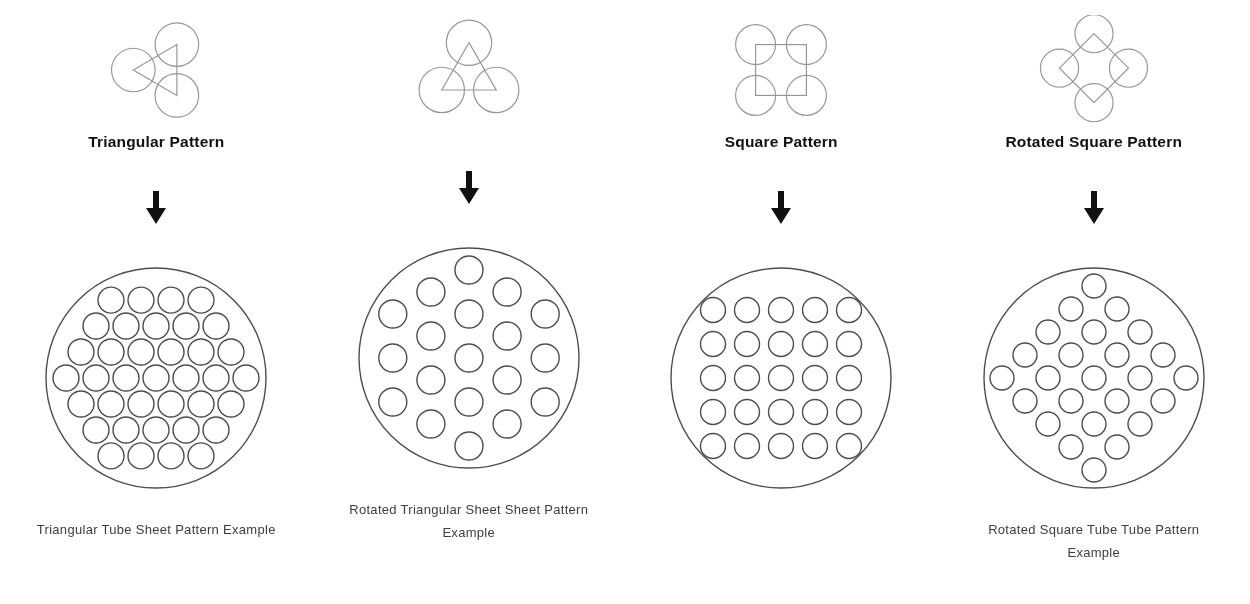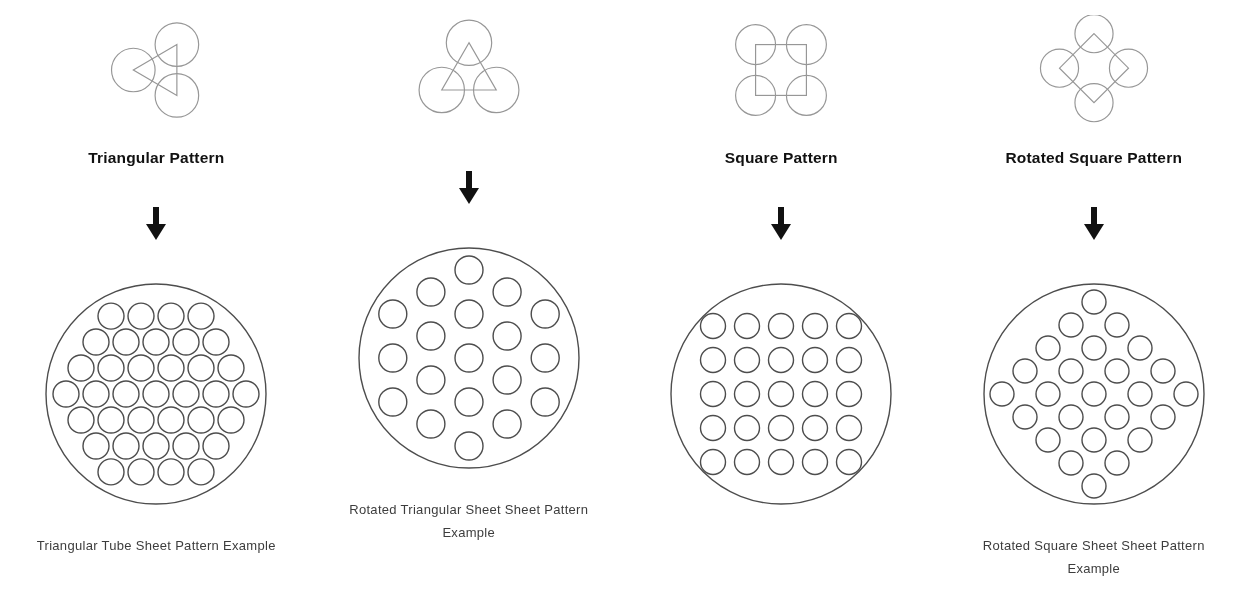--- a/index.html
+++ b/index.html
@@ -30,21 +30,20 @@
     display: flex;
     align-items: center;
     justify-content: center;
   }
   .icon-box svg {
     stroke: var(--outline, #979797);
     fill: none;
     stroke-width: 1.3;
   }
   .title {
-    margin-top: 16px;
     font-size: 15.5px;
     font-weight: 700;
     letter-spacing: 0.2px;
     color: var(--title-text, #111111);
     height: 20px;
     line-height: 20px;
   }
   .arrow-box {
     margin-top: 38px;
     height: 36px;
@@ -264,18 +263,18 @@
           <circle cx="23.0" cy="23.0" r="12" fill="none" stroke="#4d4d4d" stroke-width="1.4"></circle>
           <circle cx="69.0" cy="23.0" r="12" fill="none" stroke="#4d4d4d" stroke-width="1.4"></circle>
           <circle cx="-46.0" cy="46.0" r="12" fill="none" stroke="#4d4d4d" stroke-width="1.4"></circle>
           <circle cx="0.0" cy="46.0" r="12" fill="none" stroke="#4d4d4d" stroke-width="1.4"></circle>
           <circle cx="46.0" cy="46.0" r="12" fill="none" stroke="#4d4d4d" stroke-width="1.4"></circle>
           <circle cx="-23.0" cy="69.0" r="12" fill="none" stroke="#4d4d4d" stroke-width="1.4"></circle>
           <circle cx="23.0" cy="69.0" r="12" fill="none" stroke="#4d4d4d" stroke-width="1.4"></circle>
           <circle cx="0.0" cy="92.0" r="12" fill="none" stroke="#4d4d4d" stroke-width="1.4"></circle>
         </svg></div>
     <div class="caption">
-      <div>Rotated Square Sheet Sheet Pattern</div>
+      <div>Rotated Square Tube Tube Pattern</div>
       <div>Example</div>
     </div>
   </div>
 
 </div>
 
 </body></html>

